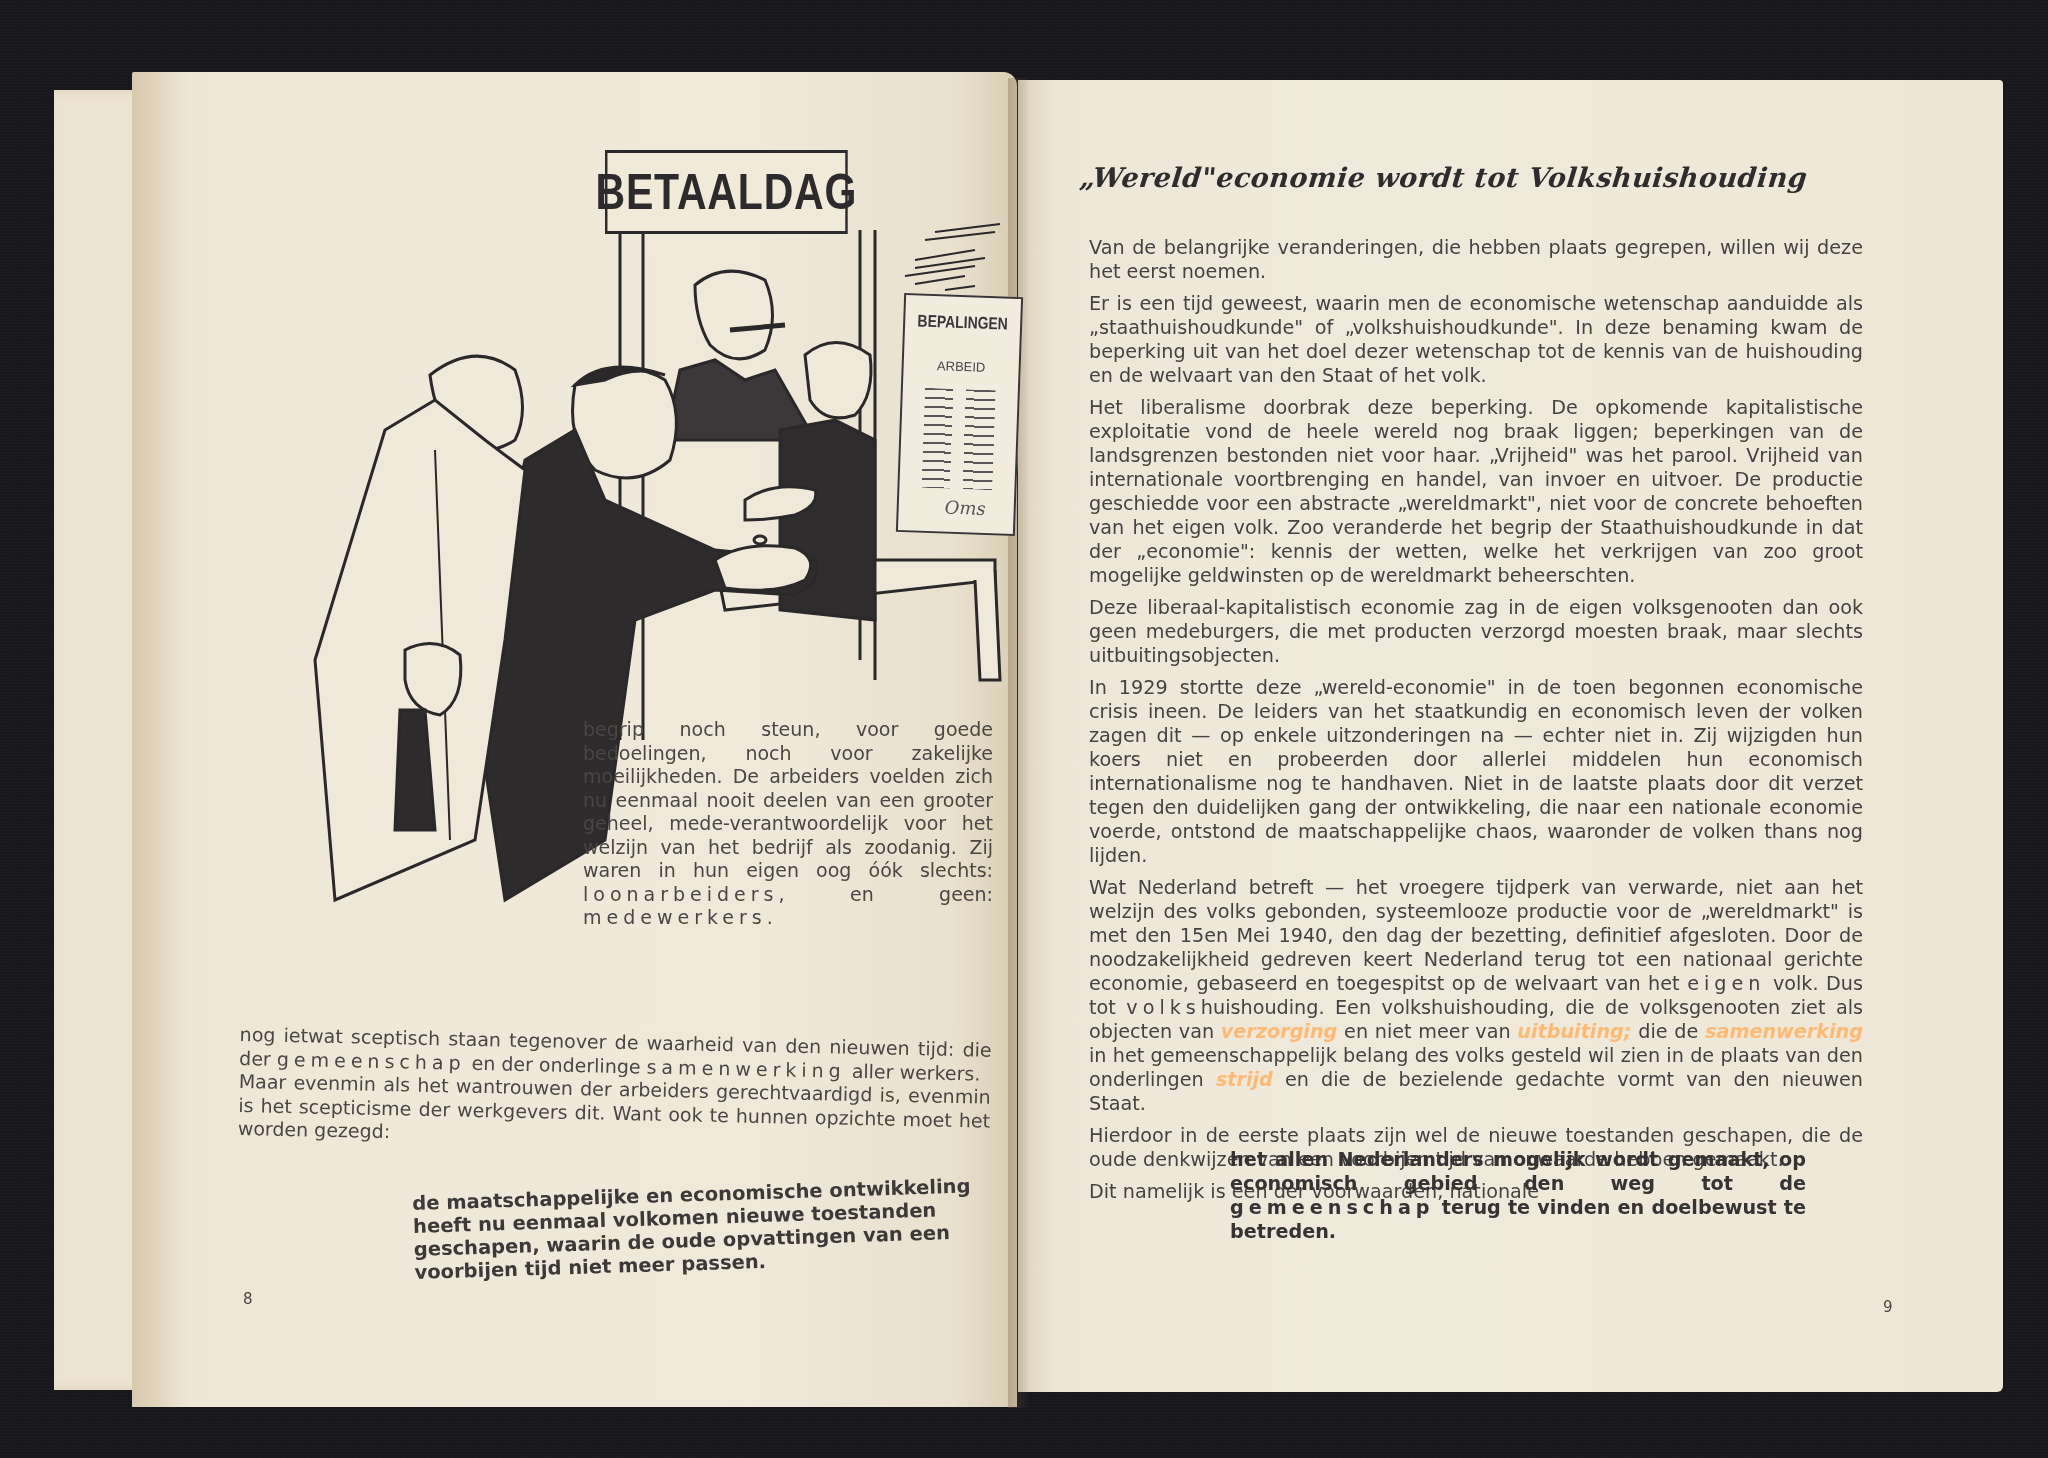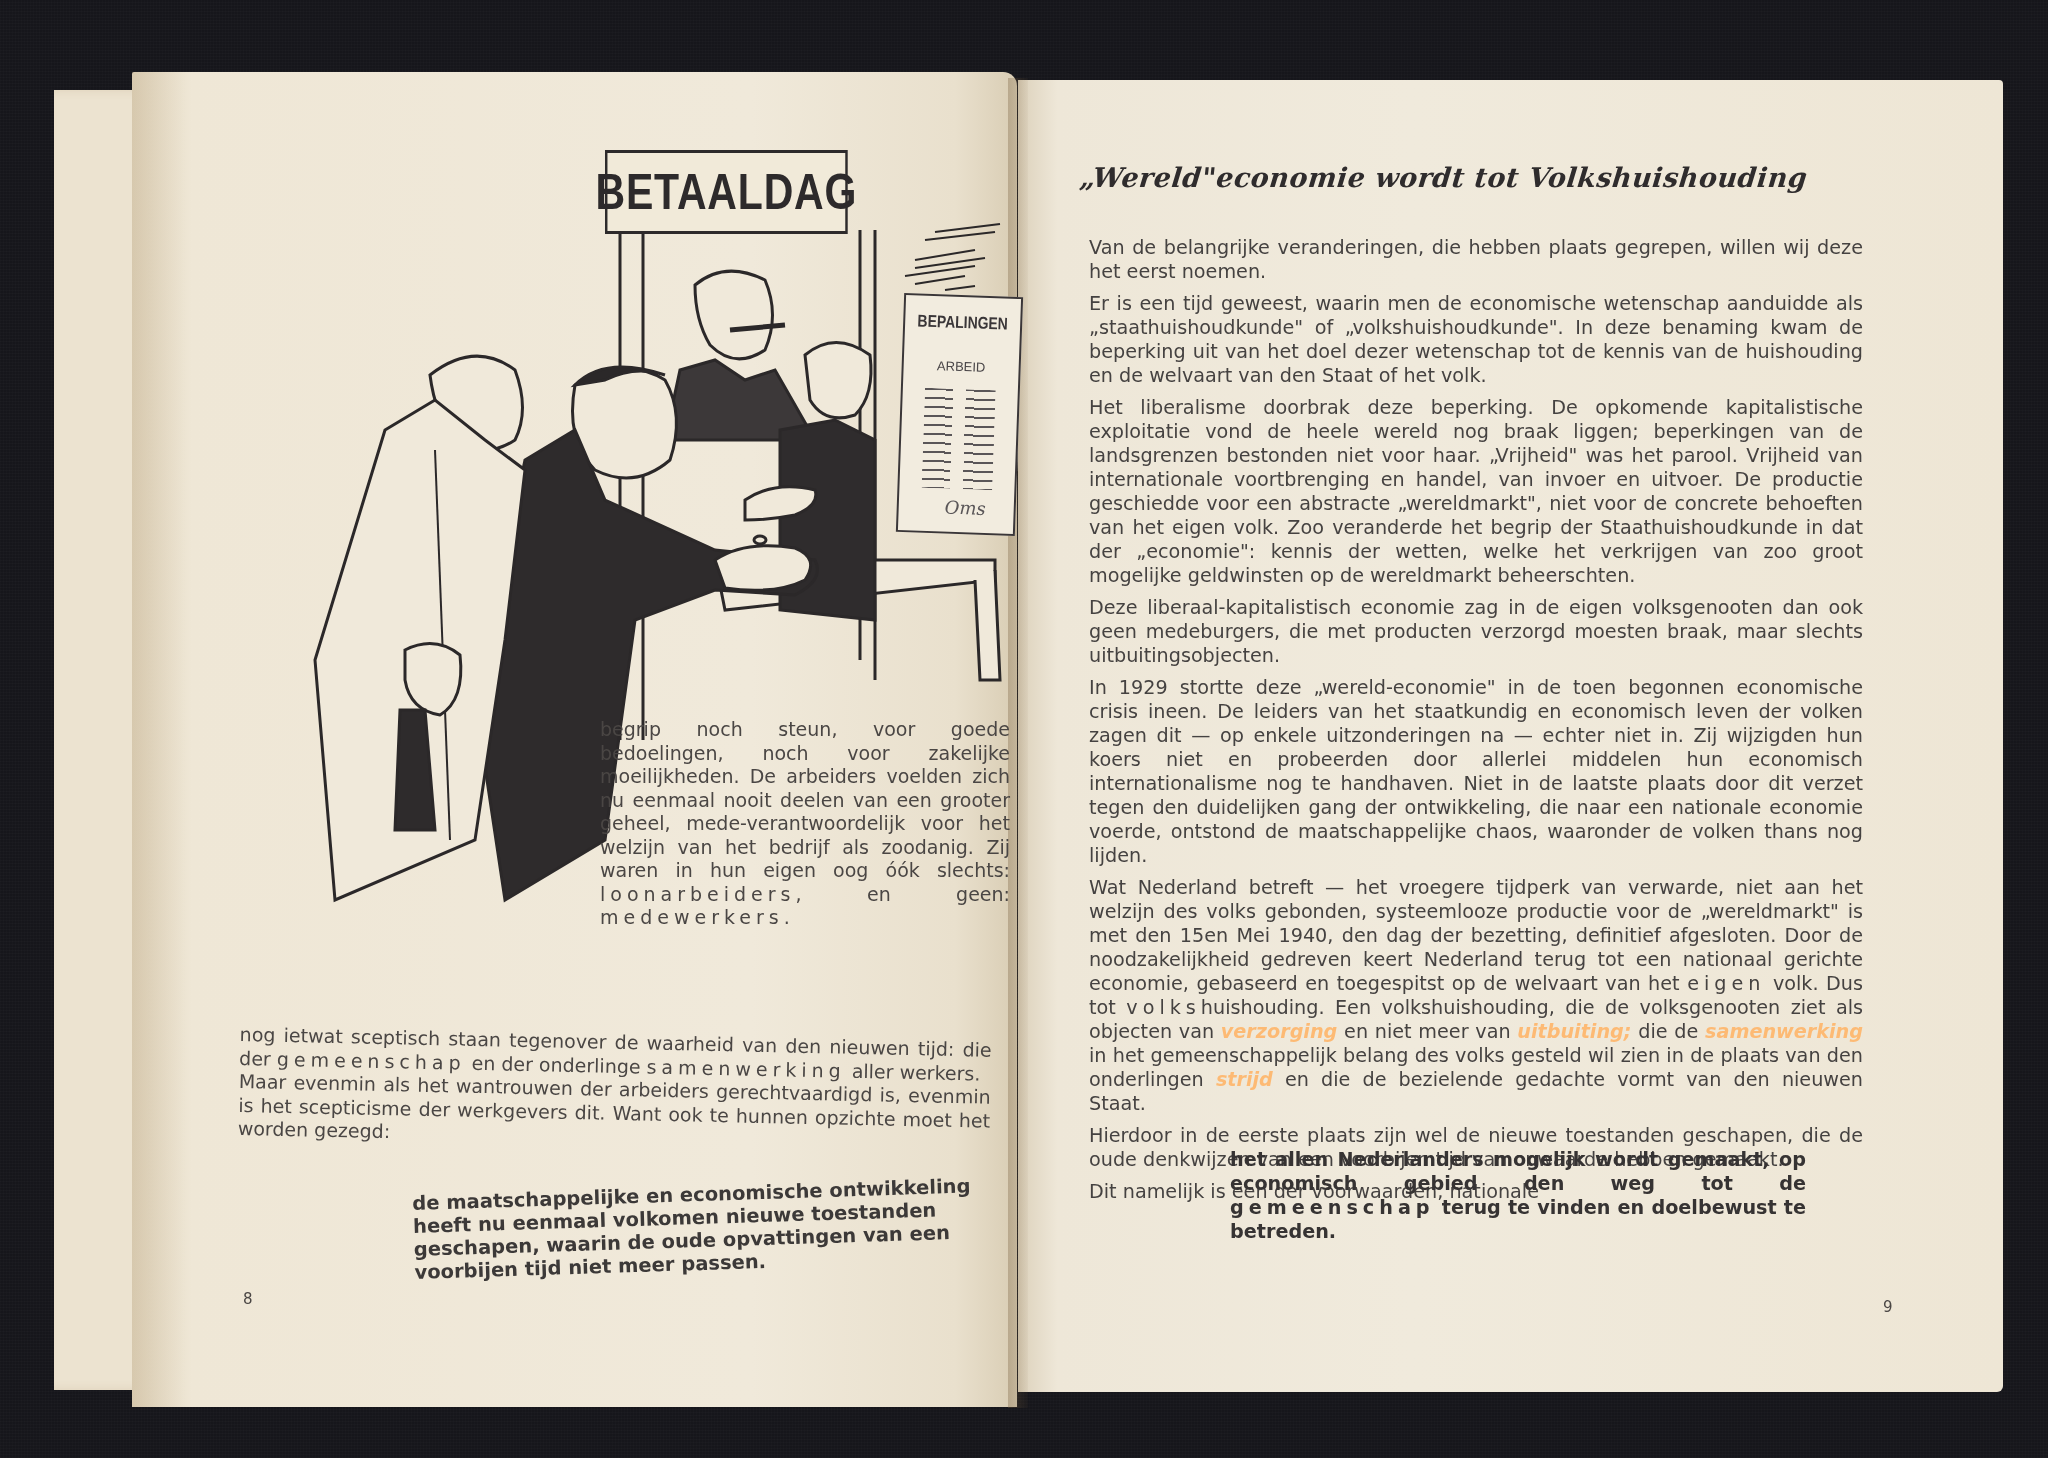--- a/index.html
+++ b/index.html
@@ -35,21 +35,21 @@
   .poster .t2{position:absolute;top:62px;left:0;right:0;text-align:center;font-family:"Liberation Sans",sans-serif;
      font-size:13px;color:#4a4648;}
   .poster .lines{position:absolute;top:92px;left:22px;right:22px;height:100px;
      background:repeating-linear-gradient(180deg,#5a5658 0 2px,transparent 2px 9px);
      -webkit-mask:linear-gradient(90deg,#000 0 40%,transparent 40% 58%,#000 58% 100%);
      mask:linear-gradient(90deg,#000 0 40%,transparent 40% 58%,#000 58% 100%);}
   .poster .sig{position:absolute;bottom:14px;right:28px;font-family:"DejaVu Serif",serif;font-style:italic;font-size:18px;color:#5a5658;}
 
   
   .lp-text{position:absolute;font-family:"DejaVu Sans",sans-serif;color:#4a4644;font-size:19px;line-height:23.5px;}
-  .lp-body-right{left:583px;top:718px;width:410px;text-align:justify;margin-left:17px;}
+  .lp-body-right{left:583px;top:718px;width:410px;text-align:justify;}
   .lp-body-full{left:240px;top:1023px;width:752px;text-align:justify;transform:rotate(1.2deg);transform-origin:left top;}
   .lp-quote{left:412px;top:1192px;width:580px;font-weight:bold;color:#3c3938;font-size:19.5px;line-height:23px;
      transform:rotate(-1.8deg);transform-origin:left top;}
   .spaced{letter-spacing:5px;}
   .page-num{position:absolute;font-size:15px;color:#4a4644;}
 
   .rp-title{position:absolute;left:1080px;top:162px;font-family:"DejaVu Serif",serif;font-style:italic;font-weight:bold;
      font-size:27px;color:#2f2c2d;letter-spacing:0.5px;transform:skewX(-6deg);}
   .rp-body{position:absolute;left:1081px;top:228px;width:790px;font-family:"DejaVu Sans",sans-serif;font-size:19.2px;
      line-height:24px;color:#454241;text-align:justify;}

